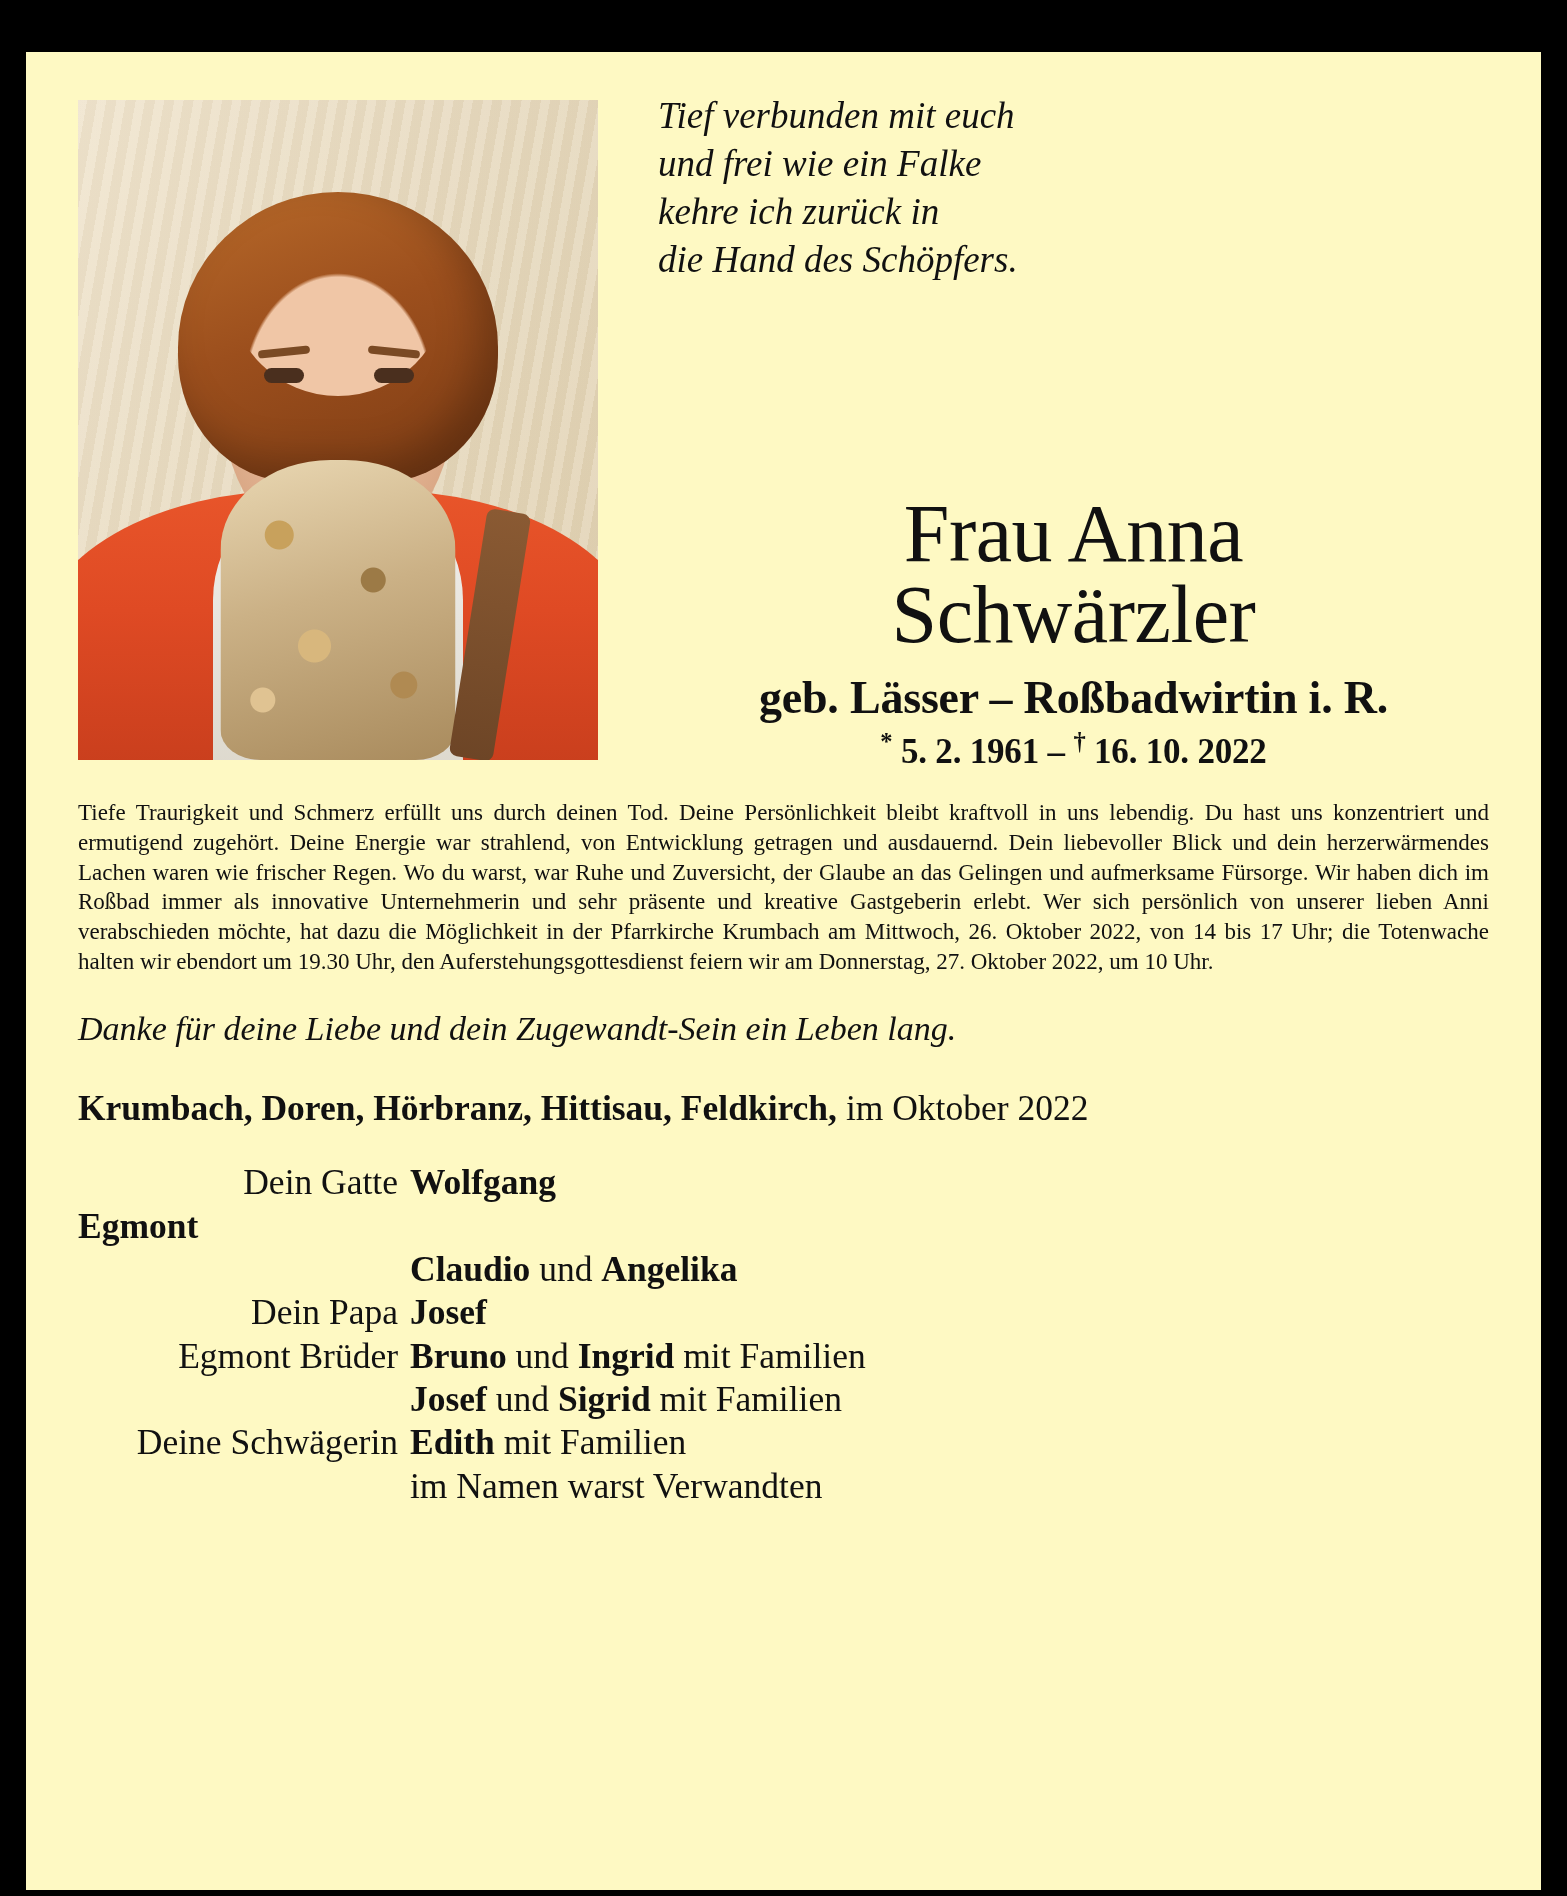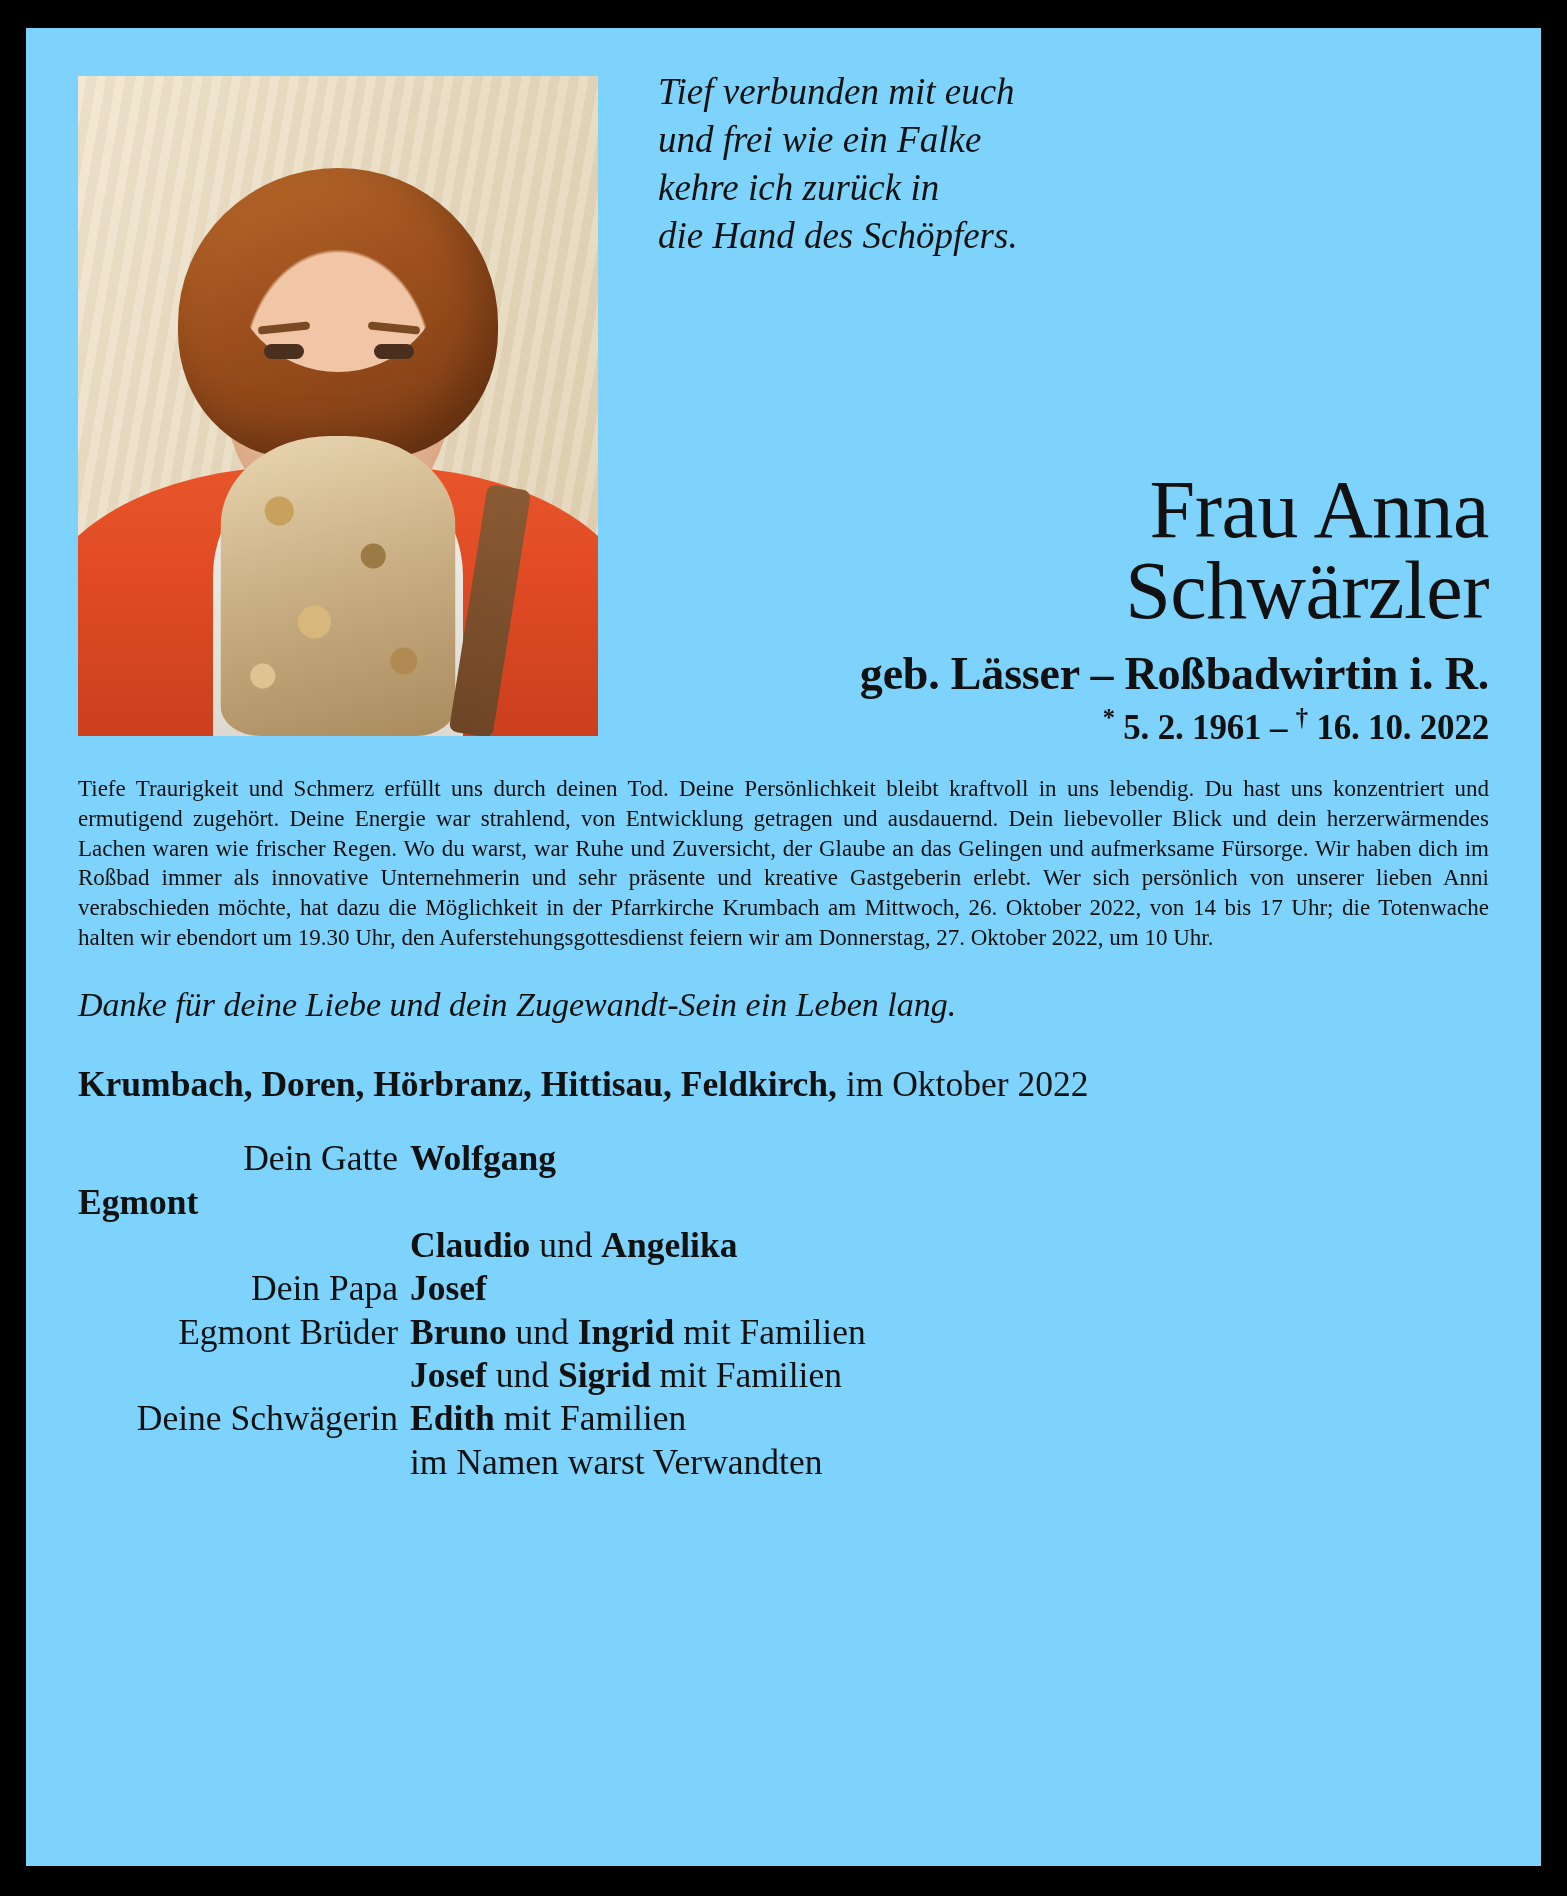--- a/index.html
+++ b/index.html
@@ -23,23 +23,24 @@
     width: 1567px;
     height: 1896px;
     background: #000000;
     box-sizing: border-box;
     padding: 28px 26px 30px 26px;
   }
   .card {
     position: relative;
     width: 100%;
     height: 100%;
-    background: #7dd3fc;
+    background: #fef9c3;
     box-sizing: border-box;
     padding: 36px 52px 28px 52px;
+    margin-top: 24px;
   }
 
   
   .top {
     display: flex;
     flex-direction: row;
     align-items: flex-start;
   }
   .portrait-wrap {
     width: 520px;
@@ -148,21 +149,21 @@
   }
   .verse {
     font-style: italic;
     font-size: 37px;
     line-height: 1.30;
     color: #111;
   }
   .verse div { white-space: nowrap; }
   .name-block {
     margin-top: 210px;
-    text-align: right;
+    text-align: center;
   }
   .name {
     font-size: 82px;
     line-height: 0.98;
     letter-spacing: -0.5px;
   }
   .name .ln { display: block; }
   .subname {
     font-weight: bold;
     font-size: 46px;

